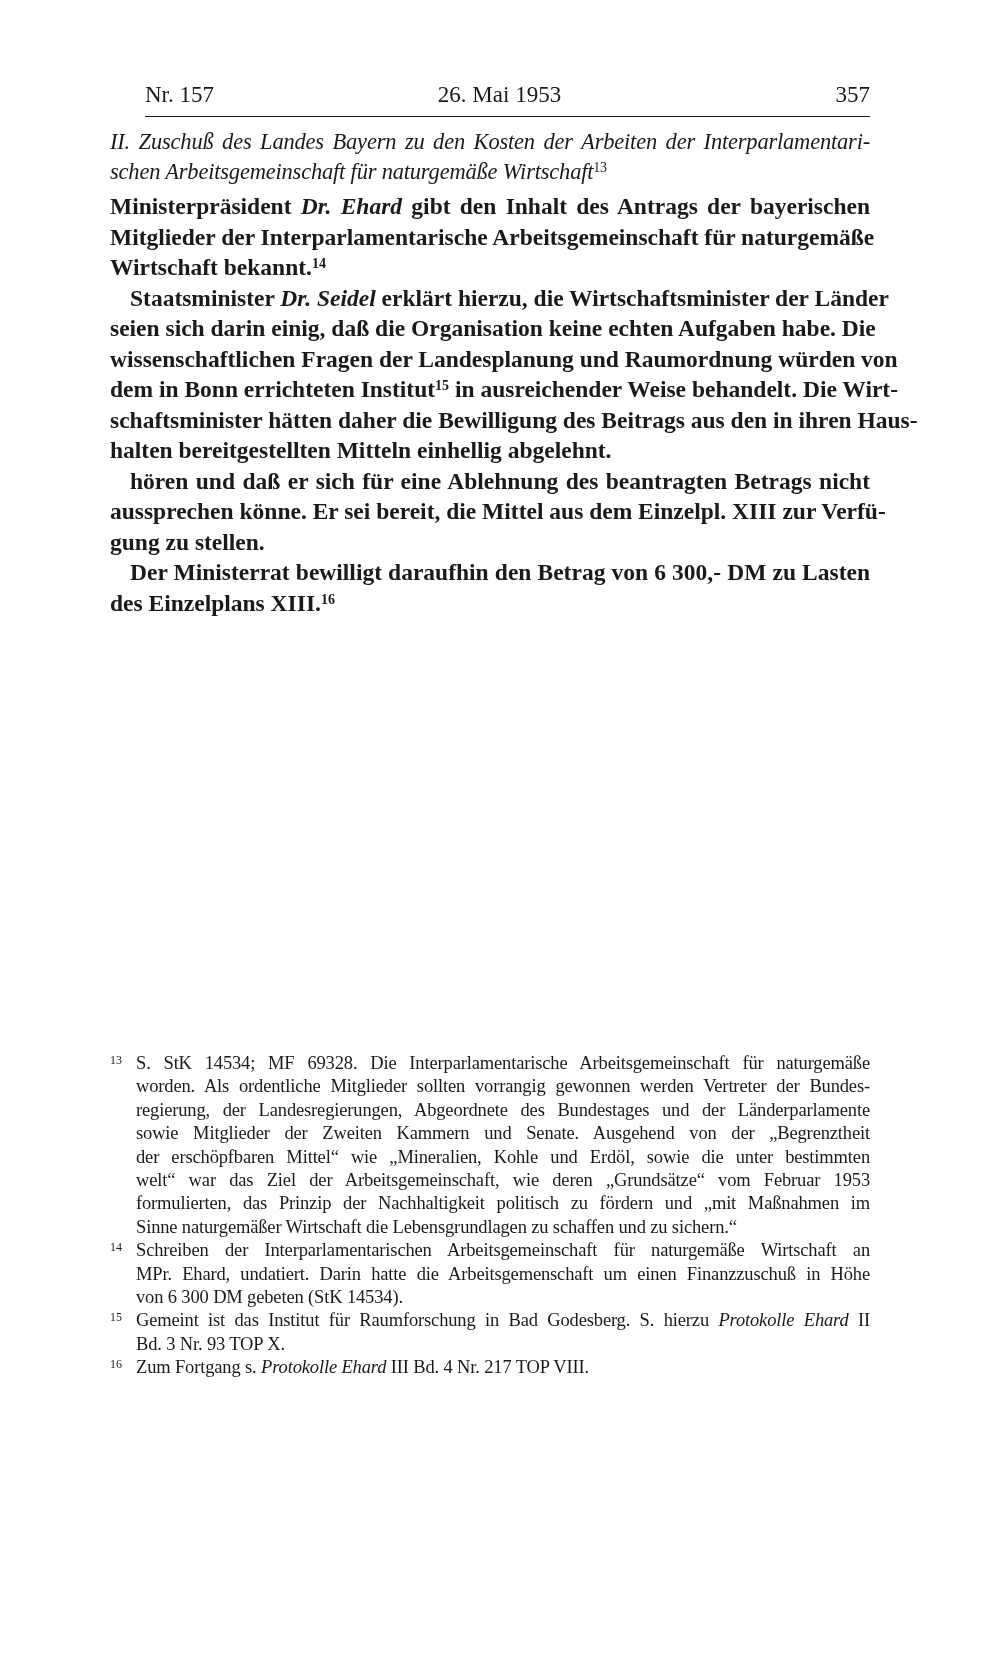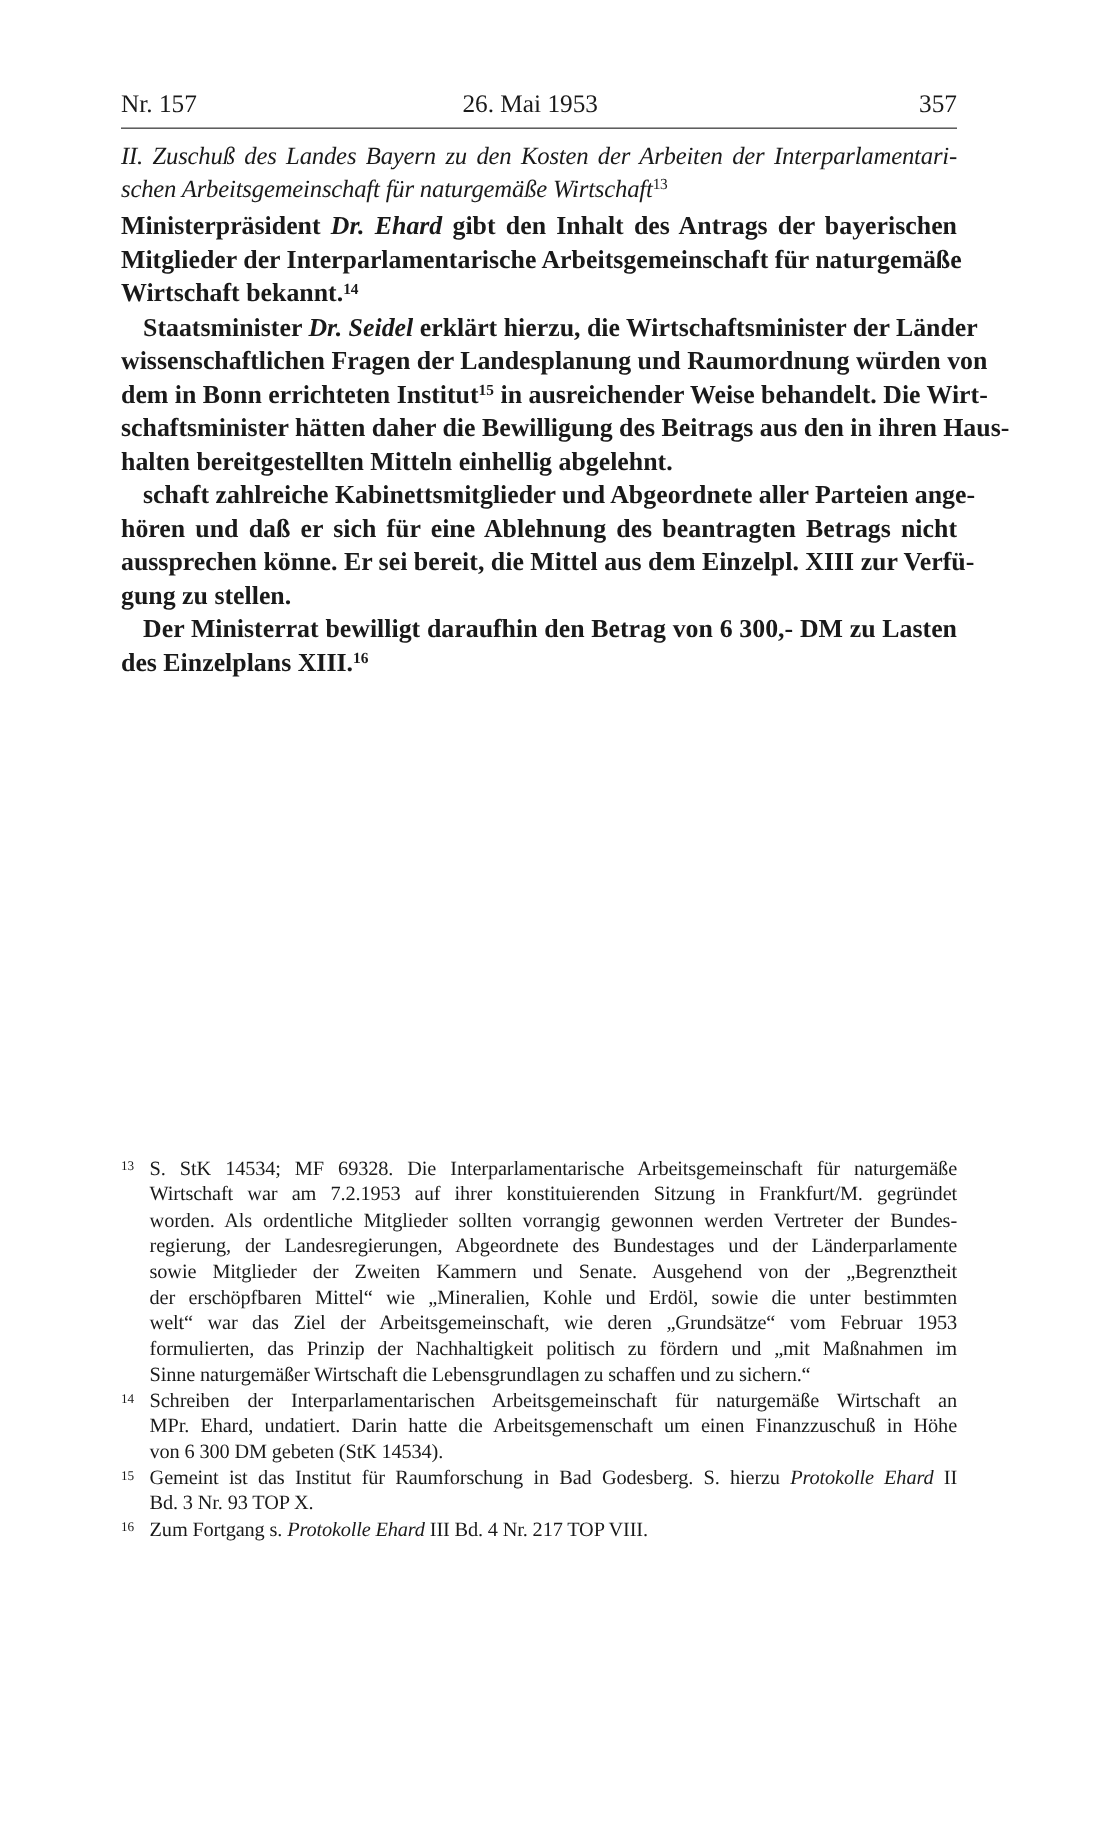--- a/index.html
+++ b/index.html
@@ -20,20 +20,21 @@
       left: 110px;
       top: 80px;
       width: 760px;
     }
     .running-head {
       position: relative;
       height: 36px;
       font-size: 23px;
       border-bottom: 1.5px solid #1a1a1a;
       line-height: 30px;
+      margin-left: 35px;
     }
     .rh-left { position: absolute; left: 0; top: 0; }
     .rh-center { position: absolute; left: 0; right: 16px; text-align: center; top: 0; }
     .rh-right { position: absolute; right: 0; top: 0; }
 
     .section-title {
       margin-top: 10px;
       font-style: italic;
       font-size: 22.5px;
       line-height: 30px;
@@ -100,45 +101,44 @@
 
   <div class="body-text">
     <p class="para">
       <span class="line"><span>Ministerpräsident </span><em>Dr. Ehard</em><span> gibt den Inhalt des Antrags der bayerischen</span></span>
       <span class="line">Mitglieder der Interparlamentarische Arbeitsgemeinschaft für naturgemäße</span>
       <span class="line last"><span>Wirtschaft bekannt.</span><span class="sup">14</span></span>
     </p>
 
     <p class="para indent">
       <span class="line"><span>Staatsminister </span><em>Dr. Seidel</em><span> erklärt hierzu, die Wirtschaftsminister der Länder</span></span>
+      <span class="line">seien sich darin einig, daß die Organisation keine echten Aufgaben habe. Die</span>
       <span class="line">wissenschaftlichen Fragen der Landesplanung und Raumordnung würden von</span>
       <span class="line"><span>dem in Bonn errichteten Institut</span><span class="sup">15</span><span> in ausreichender Weise behandelt. Die Wirt-</span></span>
       <span class="line">schaftsminister hätten daher die Bewilligung des Beitrags aus den in ihren Haus-</span>
       <span class="line last">halten bereitgestellten Mitteln einhellig abgelehnt.</span>
     </p>
 
     <p class="para indent">
-      <span class="line">schaft zahlreiche Kabinettsmitglieder und Abgeordnete aller Parteien ange-</span>
       <span class="line">hören und daß er sich für eine Ablehnung des beantragten Betrags nicht</span>
       <span class="line">aussprechen könne. Er sei bereit, die Mittel aus dem Einzelpl. XIII zur Verfü-</span>
       <span class="line last">gung zu stellen.</span>
     </p>
 
     <p class="para indent">
       <span class="line">Der Ministerrat bewilligt daraufhin den Betrag von 6 300,- DM zu Lasten</span>
       <span class="line last"><span>des Einzelplans XIII.</span><span class="sup">16</span></span>
     </p>
   </div>
 </div>
 
 <div class="footnotes">
   <div class="fn">
     <span class="fn-num">13</span>
     <span class="line">S. StK 14534; MF 69328. Die Interparlamentarische Arbeitsgemeinschaft für naturgemäße</span>
-    <span class="line">Wirtschaft war am 7.2.1953 auf ihrer konstituierenden Sitzung in Frankfurt/M. gegründet</span>
     <span class="line">worden. Als ordentliche Mitglieder sollten vorrangig gewonnen werden Vertreter der Bundes-</span>
     <span class="line">regierung, der Landesregierungen, Abgeordnete des Bundestages und der Länderparlamente</span>
     <span class="line">sowie Mitglieder der Zweiten Kammern und Senate. Ausgehend von der „Begrenztheit</span>
     <span class="line">der erschöpfbaren Mittel“ wie „Mineralien, Kohle und Erdöl, sowie die unter bestimmten</span>
     <span class="line">welt“ war das Ziel der Arbeitsgemeinschaft, wie deren „Grundsätze“ vom Februar 1953</span>
     <span class="line">formulierten, das Prinzip der Nachhaltigkeit politisch zu fördern und „mit Maßnahmen im</span>
     <span class="line last">Sinne naturgemäßer Wirtschaft die Lebensgrundlagen zu schaffen und zu sichern.“</span>
   </div>
   <div class="fn">
     <span class="fn-num">14</span>

